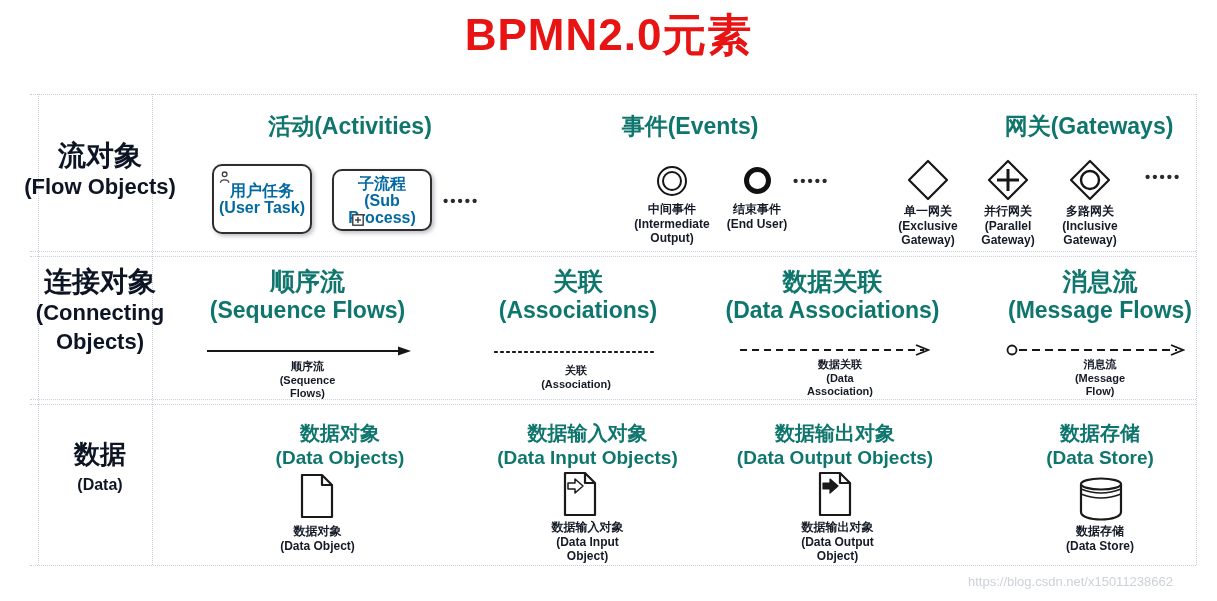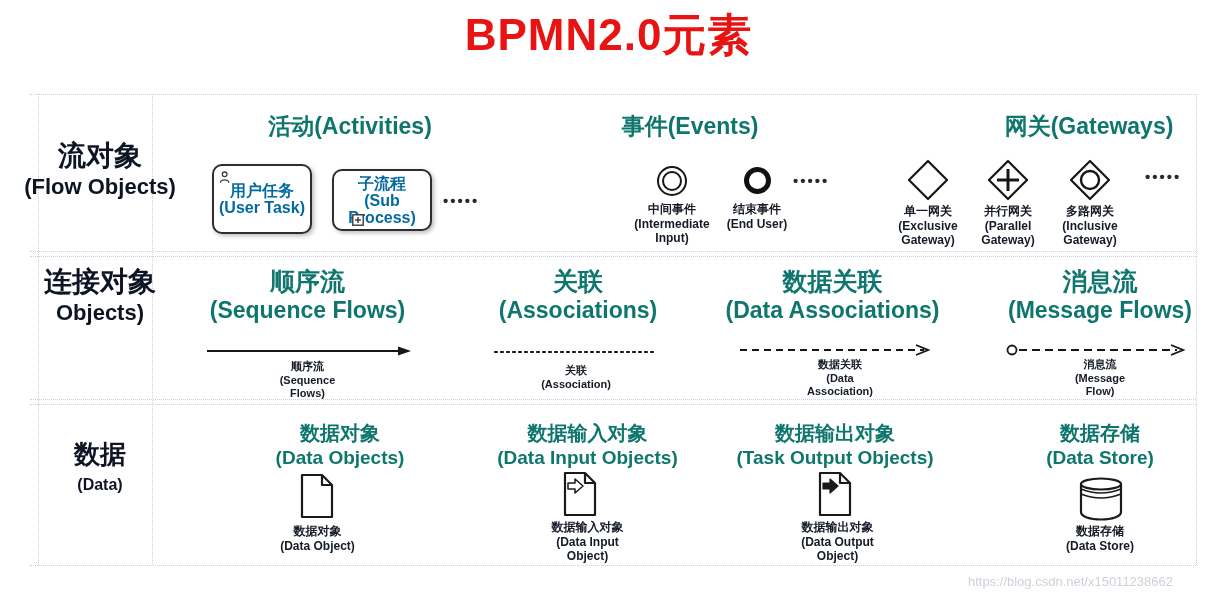--- a/index.html
+++ b/index.html
@@ -101,21 +101,21 @@
 
   <div class="hdr hdr1 abs" style="left:565px;top:112px;width:250px">事件(Events)</div>
 
 
   <div class="event" style="left:625px;top:166px;width:94px">
     <div class="circ-outer">
         <div class="circ-inner"></div>
       </div>
     <div class="slab">中间事件</div>
     <div class="slab">(Intermediate</div>
-    <div class="slab">Input)</div>
+    <div class="slab">Output)</div>
   </div>
 
   <div class="event" style="left:713px;top:167px;width:88px">
     <div class="circ-thick"></div>
     <div class="slab">结束事件</div>
     <div class="slab">(End User)</div>
   </div>
 
   <div class="dots" style="left:793px;top:172px">•••••</div>
 
@@ -148,20 +148,21 @@
     </svg>
     <div class="slab">多路网关</div>
     <div class="slab">(Inclusive</div>
     <div class="slab">Gateway)</div>
   </div>
 
   <div class="dots" style="left:1145px;top:168px">•••••</div>
 
   <div class="rowlab abs" style="left:0;top:266px;width:200px">
     <div class="l1">连接对象</div>
+    <div class="l2">(Connecting</div>
     <div class="l2">Objects)</div>
   </div>
 
   <div class="hdr abs" style="left:195px;top:266px;width:225px">
     <div class="h2zh">顺序流</div>
     <div class="h2en">(Sequence Flows)</div>
   </div>
   <div class="conn" style="left:205px;top:344px">
     <svg width="208" height="14" viewBox="0 0 208 14">
       <line x1="2" y1="7" x2="194" y2="7" stroke="#161616" stroke-width="2"></line>
@@ -253,21 +254,21 @@
     </svg>
   </div>
   <div class="slab abs" style="left:520px;top:520px;width:135px">
     <div>数据输入对象</div>
     <div>(Data Input</div>
     <div>Object)</div>
   </div>
 
   <div class="hdr abs" style="left:705px;top:420px;width:260px">
     <div class="h3zh">数据输出对象</div>
-    <div class="h3en">(Task Output Objects)</div>
+    <div class="h3en">(Data Output Objects)</div>
   </div>
   <div class="conn" style="left:817px;top:470px">
     <svg width="36" height="48" viewBox="0 0 36 46">
       <path d="M3 2 H23 L33 12 V44 H3 Z" fill="#fff" stroke="#1a1a1a" stroke-width="2.2" stroke-linejoin="round"></path>
       <path d="M23 2 V12 H33" fill="none" stroke="#1a1a1a" stroke-width="2.2" stroke-linejoin="round"></path>
       <path d="M6 12 h7 v-4 l8 7 -8 7 v-4 h-7 z" fill="#1a1a1a" stroke="#1a1a1a" stroke-width="1.2" stroke-linejoin="round"></path>
     </svg>
   </div>
   <div class="slab abs" style="left:770px;top:520px;width:135px">
     <div>数据输出对象</div>

